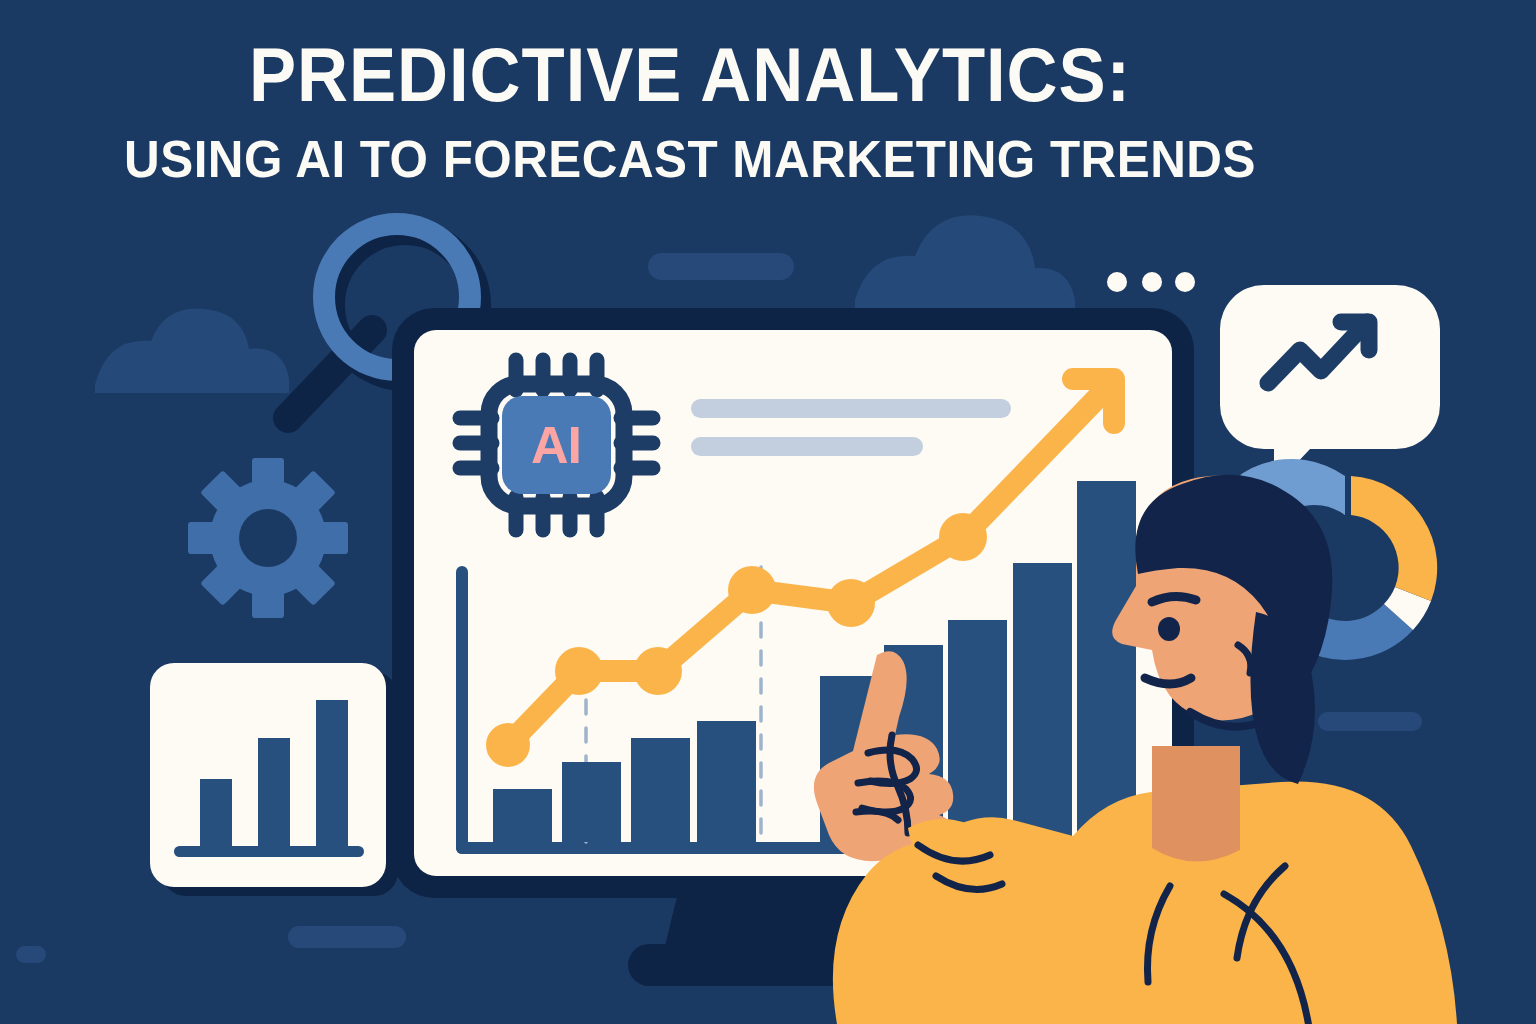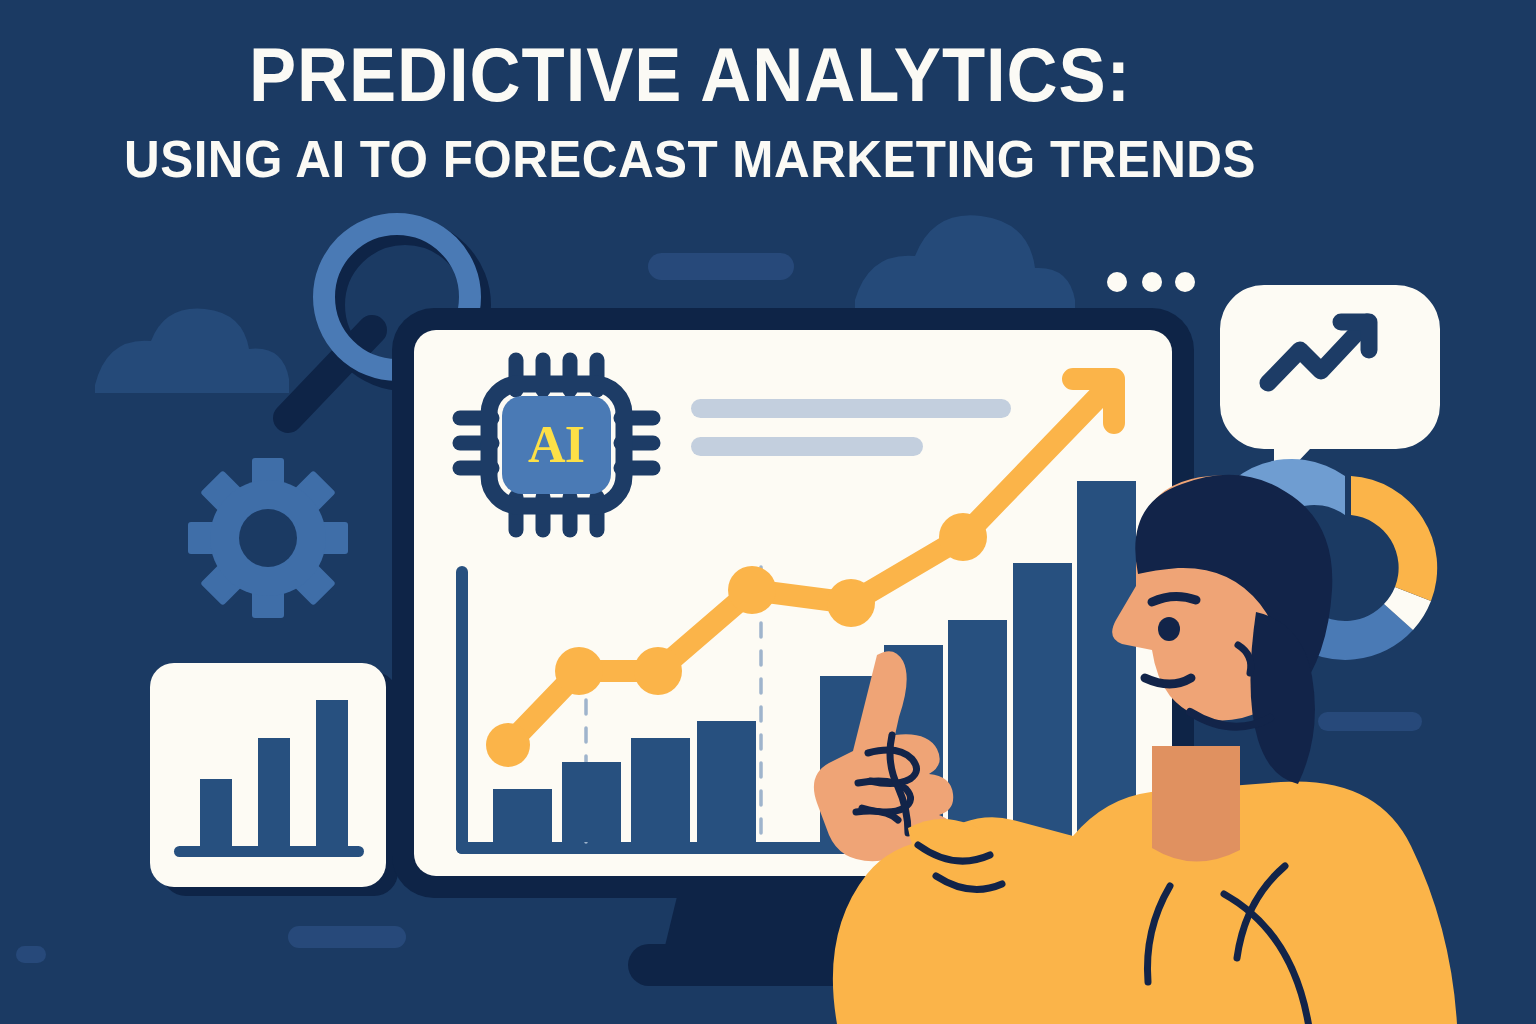--- a/index.html
+++ b/index.html
@@ -26,23 +26,23 @@
     margin-top:18px;
     font-size:52px; font-weight:bold; color:#FBFAF5;
     letter-spacing:0.5px; line-height:1.05;
     font-family:"Liberation Sans", sans-serif;
     transform:scaleX(0.95); transform-origin:center;
   }
   .ai-label {
     position:absolute;
     left:516px; top:415px; width:80px;
     text-align:center;
-    font-size:52px; font-weight:bold; color:#fde047;
+    font-size:52px; font-weight:bold; color:#fca5a5;
     letter-spacing:-1px;
-    font-family:Liberation Serif, serif;
+    font-family:Liberation Sans, sans-serif;
     pointer-events:none;
   }
 </style>
 </head>
 <body>
 
 <div id="stage">
 <svg viewBox="0 0 1536 1024" xmlns="http://www.w3.org/2000/svg" shape-rendering="geometricPrecision">
 
   <defs>

